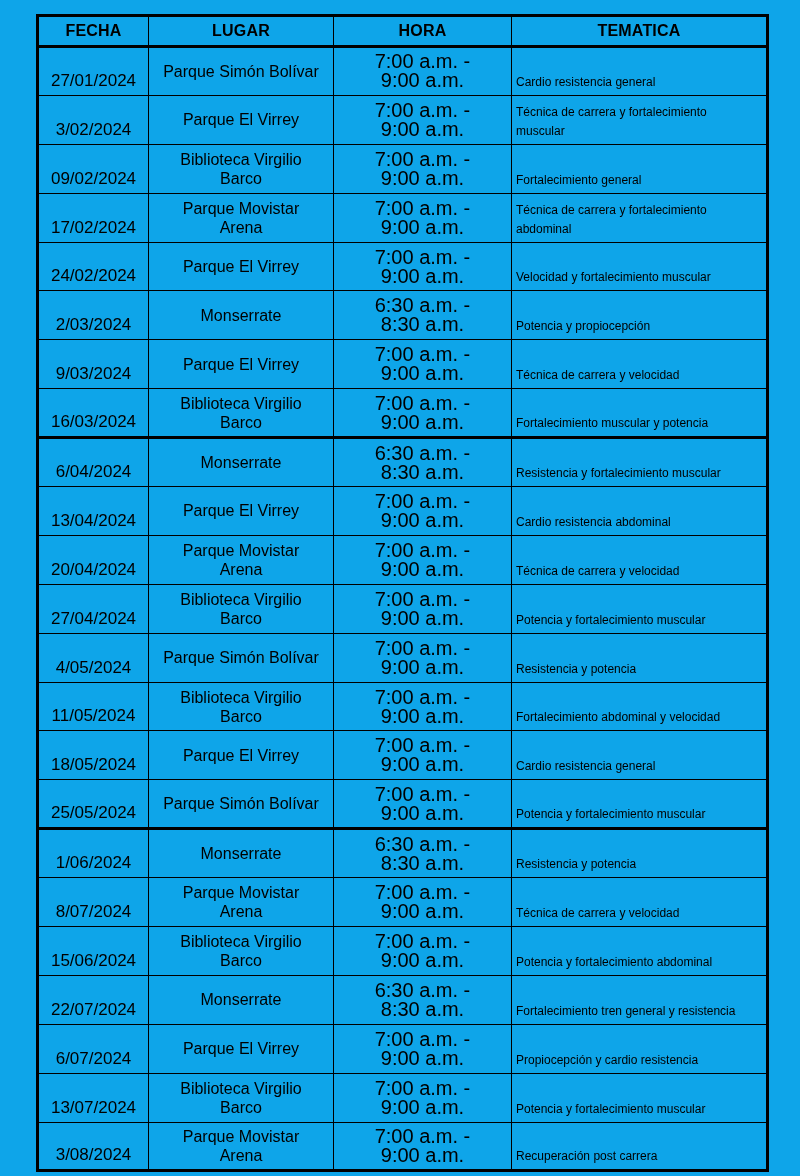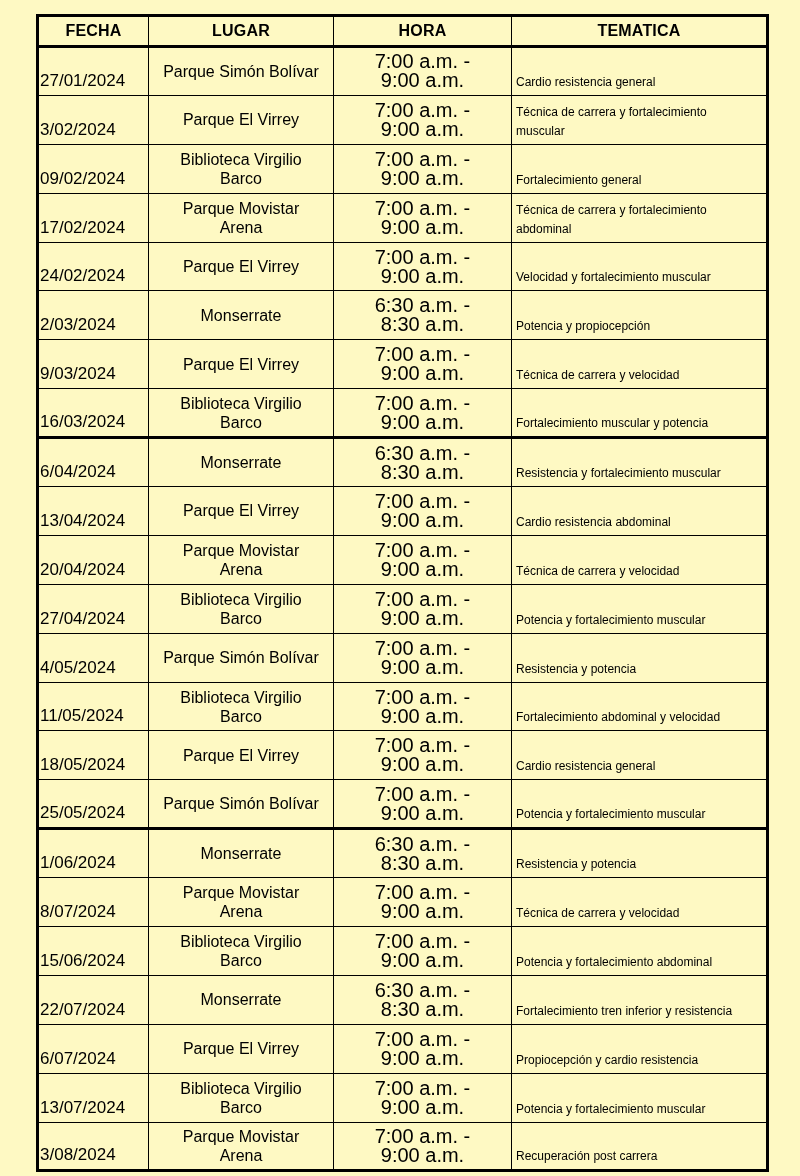--- a/index.html
+++ b/index.html
@@ -9,21 +9,21 @@
     height: 1176px;
     background: #ffffff;
     font-family: "Liberation Sans", sans-serif;
     color: #000000;
     -webkit-font-smoothing: antialiased;
   }
   .page {
     position: relative;
     width: 800px;
     height: 1176px;
-    background: #fef9c3;
+    background: #0ea5e9;
     overflow: hidden;
   }
   table.sched {
     position: absolute;
     left: 36px;
     top: 14px;
     width: 730px;
     border-collapse: collapse;
     table-layout: fixed;
     border: 3px solid #000000;
@@ -42,20 +42,21 @@
     vertical-align: middle;
     letter-spacing: 0.2px;
   }
   table.sched tbody tr {
     height: 48.9px;
   }
   table.sched tbody tr.section-end td {
     border-bottom: 3px solid #000000;
   }
   td.fecha {
+    text-align: center;
     vertical-align: bottom;
     padding: 8px 1px 4px 1px;
     font-size: 17px;
     white-space: nowrap;
   }
   td.lugar {
     text-align: center;
     vertical-align: middle;
     font-size: 16px;
     line-height: 19px;
@@ -217,21 +218,21 @@
         <tr>
           <td class="fecha">15/06/2024</td>
           <td class="lugar"><span class="lugar-inner">Biblioteca Virgilio Barco</span></td>
           <td class="hora"><span class="hora-inner">7:00 a.m. - 9:00 a.m.</span></td>
           <td class="tematica">Potencia y fortalecimiento abdominal</td>
         </tr>
         <tr>
           <td class="fecha">22/07/2024</td>
           <td class="lugar"><span class="lugar-inner">Monserrate</span></td>
           <td class="hora"><span class="hora-inner">6:30 a.m. - 8:30 a.m.</span></td>
-          <td class="tematica">Fortalecimiento tren inferior y resistencia</td>
+          <td class="tematica">Fortalecimiento tren general y resistencia</td>
         </tr>
         <tr>
           <td class="fecha">6/07/2024</td>
           <td class="lugar"><span class="lugar-inner">Parque El Virrey</span></td>
           <td class="hora"><span class="hora-inner">7:00 a.m. - 9:00 a.m.</span></td>
           <td class="tematica">Propiocepción y cardio resistencia</td>
         </tr>
         <tr>
           <td class="fecha">13/07/2024</td>
           <td class="lugar"><span class="lugar-inner">Biblioteca Virgilio Barco</span></td>

